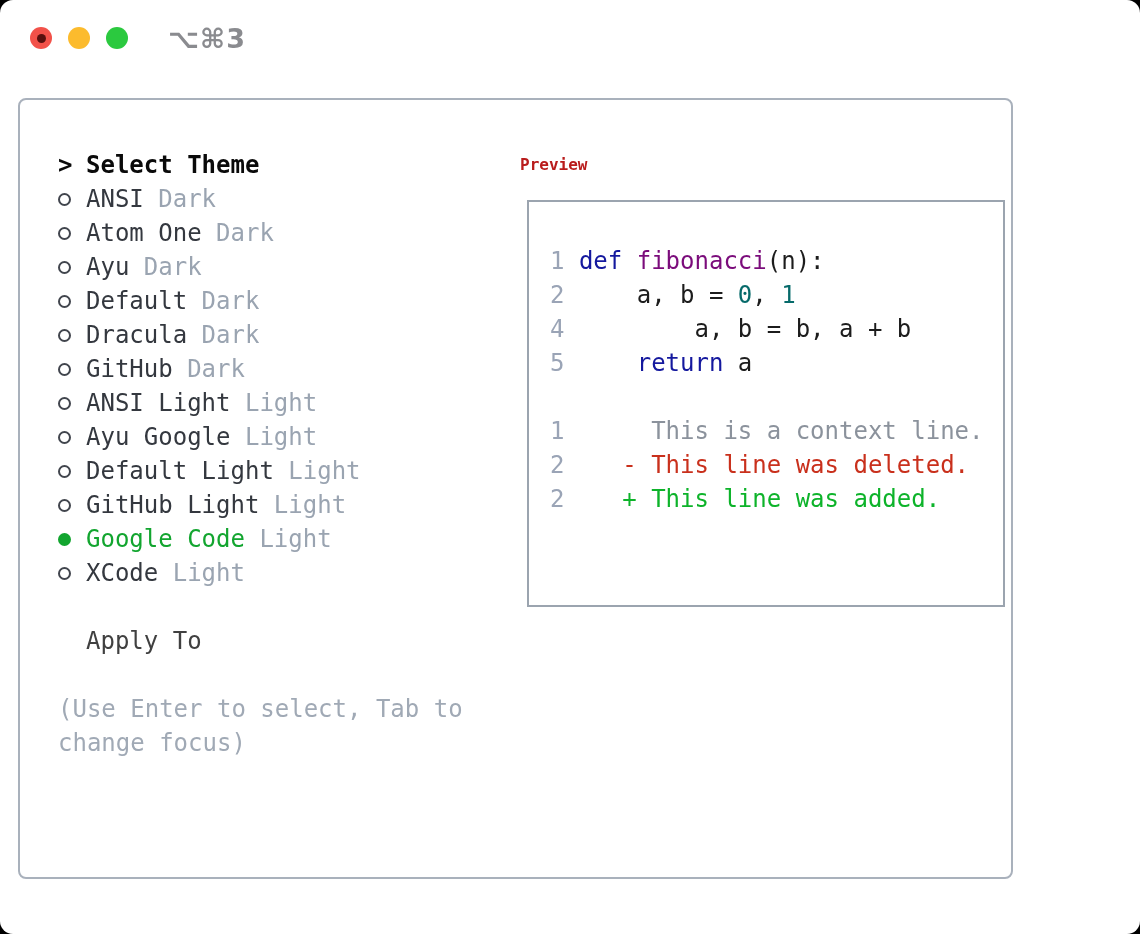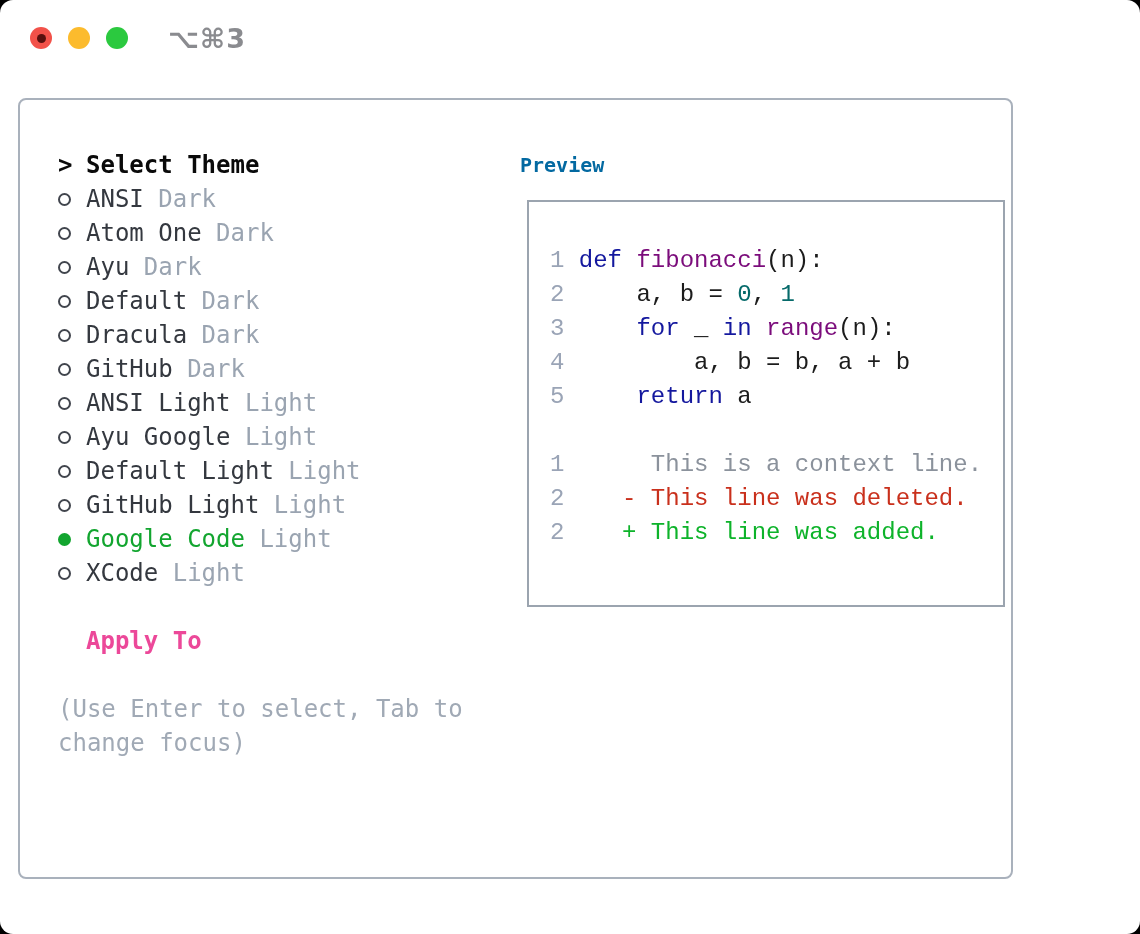--- a/index.html
+++ b/index.html
@@ -36,34 +36,34 @@
   .radio{
     width:13px;height:13px;border-radius:50%;
     border:2px solid #41454d;box-sizing:border-box;display:inline-block;
   }
   .radio.on{border-color:var(--accent_green);background:var(--accent_green);}
   .list-header{font-weight:bold;color:#0a0a0a;}
   .list-header .prompt{display:inline-block;width:28px;}
   .theme-name{color:#34383f;}
   .theme-name.sel{color:var(--accent_green);}
   .theme-variant{color:var(--muted_gray);}
-  .apply-header{font-weight:bold;color:#ec4899;padding-left:28px;}
+  .apply-header{font-weight:normal;color:#404040;padding-left:28px;}
   .apply-name{color:#34383f;}
   .apply-name.sel{color:var(--accent_green);}
   .blank-line{height:34px;}
   .help-line{color:#a0a9b5;height:34px;white-space:pre;}
   
   .right-col{position:absolute;left:500px;top:48px;}
-  .preview-header{font-weight:bold;color:#0369a1;font-size:20px;line-height:34px;}
+  .preview-header{font-weight:bold;color:#b91c1c;font-size:16px;line-height:34px;}
   .preview-box{
     margin-left:7px;margin-top:18px;width:478px;height:407px;box-sizing:border-box;
     border:2px solid #9ba4af;background:#fff;
     padding:42px 0 0 21px;overflow:hidden;
   }
-  .code-line{font-size:24px;line-height:34px;height:34px;white-space:pre;color:#1c1c1c;font-family:Liberation Mono, monospace;}
+  .code-line{font-size:24px;line-height:34px;height:34px;white-space:pre;color:#1c1c1c;}
   .lnum{color:#9aa4b6;}
   .tok-kw{color:var(--keyword_blue);}
   .tok-fn{color:var(--function_purple);}
   .tok-lit{color:var(--literal_teal);}
   .tok-pl{color:#1c1c1c;}
   .diff-context{color:var(--context_gray);}
   .diff-deleted{color:var(--deleted_red);}
   .diff-added{color:var(--added_green);margin-top:9px;}
 </style>
 </head>
@@ -104,21 +104,20 @@
       <div class="help-line">(Use Enter to select, Tab to</div>
       <div class="help-line">change focus)</div>
     </div>
 
     <div class="right-col">
       <div class="preview-header">Preview</div>
       <div class="preview-box">
         <div id="code-block">
             <div class="code-line"><span class="lnum">1 </span><span class="tok-kw">def</span><span class="tok-pl"> </span><span class="tok-fn">fibonacci</span><span class="tok-pl">(n):</span></div>
             <div class="code-line"><span class="lnum">2 </span><span class="tok-pl">    a, b = </span><span class="tok-lit">0</span><span class="tok-pl">, </span><span class="tok-lit">1</span></div>
-            <div class="code-line"><span class="lnum">3 </span><span class="tok-pl">    </span><span class="tok-kw">for</span><span class="tok-pl"> _ </span><span class="tok-kw">in</span><span class="tok-pl"> </span><span class="tok-fn">range</span><span class="tok-pl">(n):</span></div>
             <div class="code-line"><span class="lnum">4 </span><span class="tok-pl">        a, b = b, a + b</span></div>
             <div class="code-line"><span class="lnum">5 </span><span class="tok-pl">    </span><span class="tok-kw">return</span><span class="tok-pl"> a</span></div>
             <div class="code-line"></div>
             <div class="code-line"><span class="lnum">1    </span><span class="diff-context">  This is a context line.</span></div>
             <div class="code-line"><span class="lnum">2    </span><span class="diff-deleted">- This line was deleted.</span></div>
             <div class="code-line"><span class="lnum">2    </span><span class="diff-added">+ This line was added.</span></div>
           </div>
       </div>
     </div>
 

